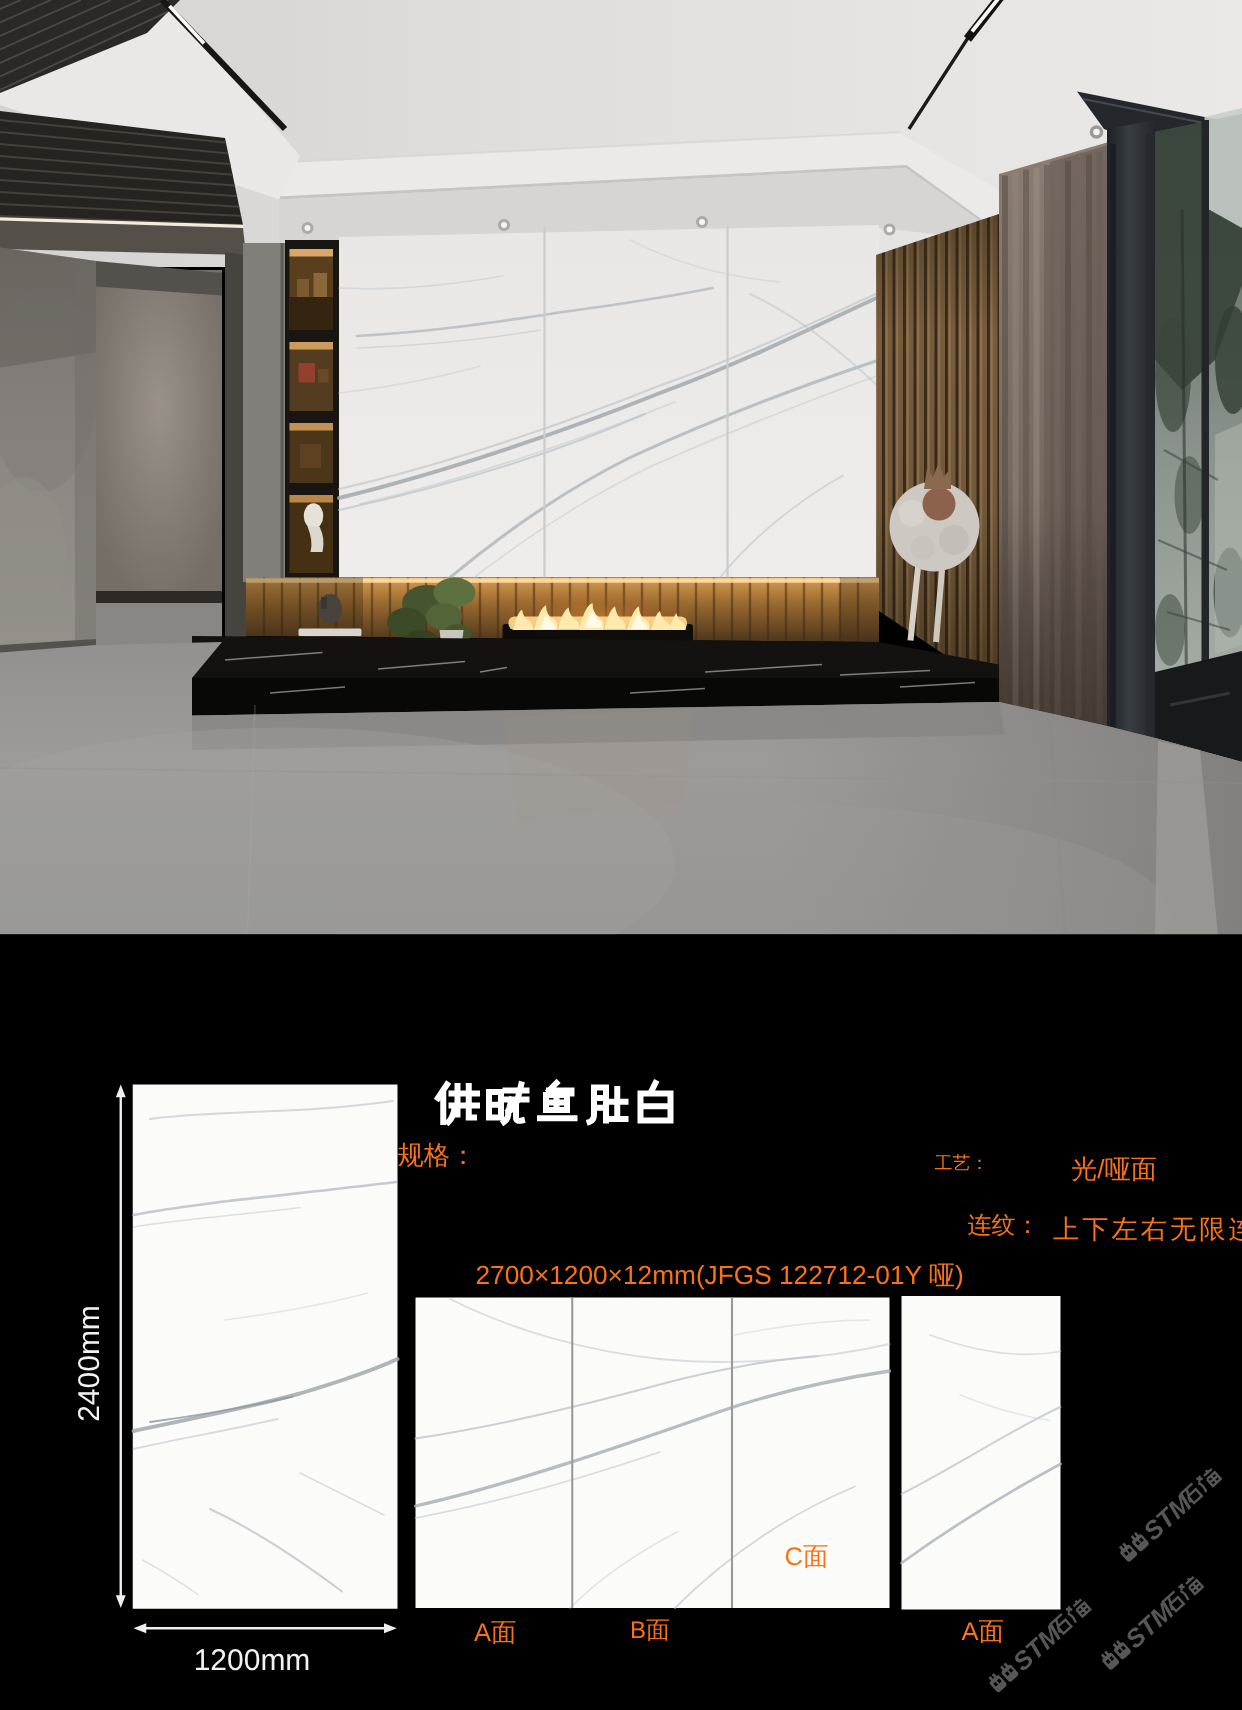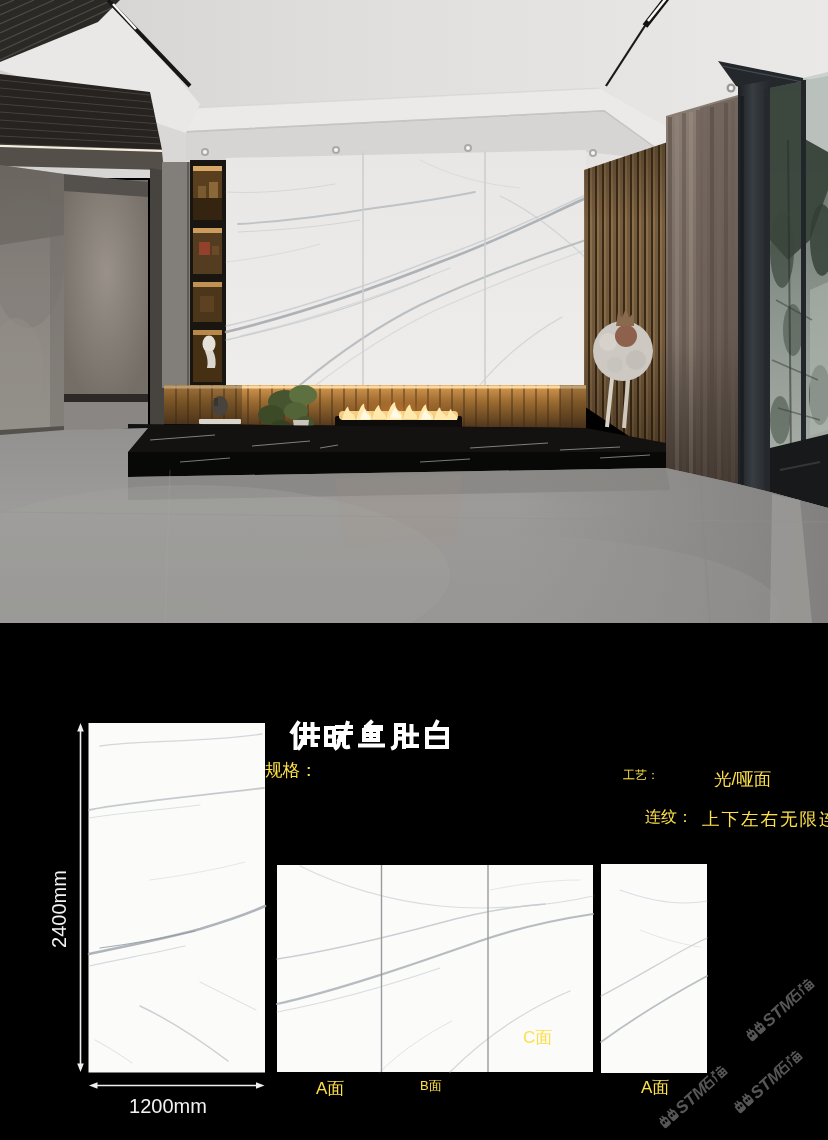--- a/index.html
+++ b/index.html
@@ -1,19 +1,19 @@
 <!DOCTYPE html>
 <html><head>
 <meta charset="utf-8">
 <style>
 html,body{margin:0;padding:0;background:#000}
 body{font-family:"Liberation Sans",sans-serif}
 #page{position:relative;width:828px;height:1140px;background:#000;overflow:hidden}
 .abs{position:absolute}
-.wt{color:#fde047}
+.wt{color:#f97316}
 </style>
 </head>
 <body>
 <div id="page">
 
 <svg class="abs" style="left:0px;top:0px" width="828" height="623" viewBox="0 0 828 623">
 
 <defs>
 <linearGradient id="ceil" x1="0" y1="0" x2="1" y2="0">
 <stop offset="0" stop-color="#d3d2d0"></stop>
@@ -434,30 +434,31 @@
 <path d="M14,1 L11,7"></path>
 <path d="M4,8 L24,8 L24,26 L4,26 L4,8 M4,16.5 L24,16.5"></path>
 </g>
 </g>
 </svg>
 
 <div class="abs wt" style="left:265px;top:758px;font-size:17.5px">规格：</div>
 
 
 
+<div class="abs wt" style="left:317px;top:838px;font-size:17.5px">2700×1200×12mm(JFGS 122712-01Y 哑)</div>
 
 <div class="abs wt" style="left:623px;top:767px;font-size:12px">工艺：</div>
 
 <div class="abs wt" style="left:714px;top:767px;font-size:17.5px">光/哑面</div>
 
 <div class="abs wt" style="left:645px;top:807px;font-size:16px">连纹：</div>
 
 <div class="abs wt" style="left:702px;top:807px;font-size:17.5px;letter-spacing:2px;white-space:nowrap">上下左右无限连纹</div>
 
 <div class="abs wt" style="left:316px;top:1077px;font-size:17px">A面</div>
 
-<div class="abs wt" style="left:420px;top:1077px;font-size:13px">B面</div>
+<div class="abs wt" style="left:420px;top:1077px;font-size:16px">B面</div>
 
 <div class="abs wt" style="left:523px;top:1026px;font-size:17px">C面</div>
 
 <div class="abs wt" style="left:641px;top:1076px;font-size:17px">A面</div>
 
 </div>
 
 </body></html>

